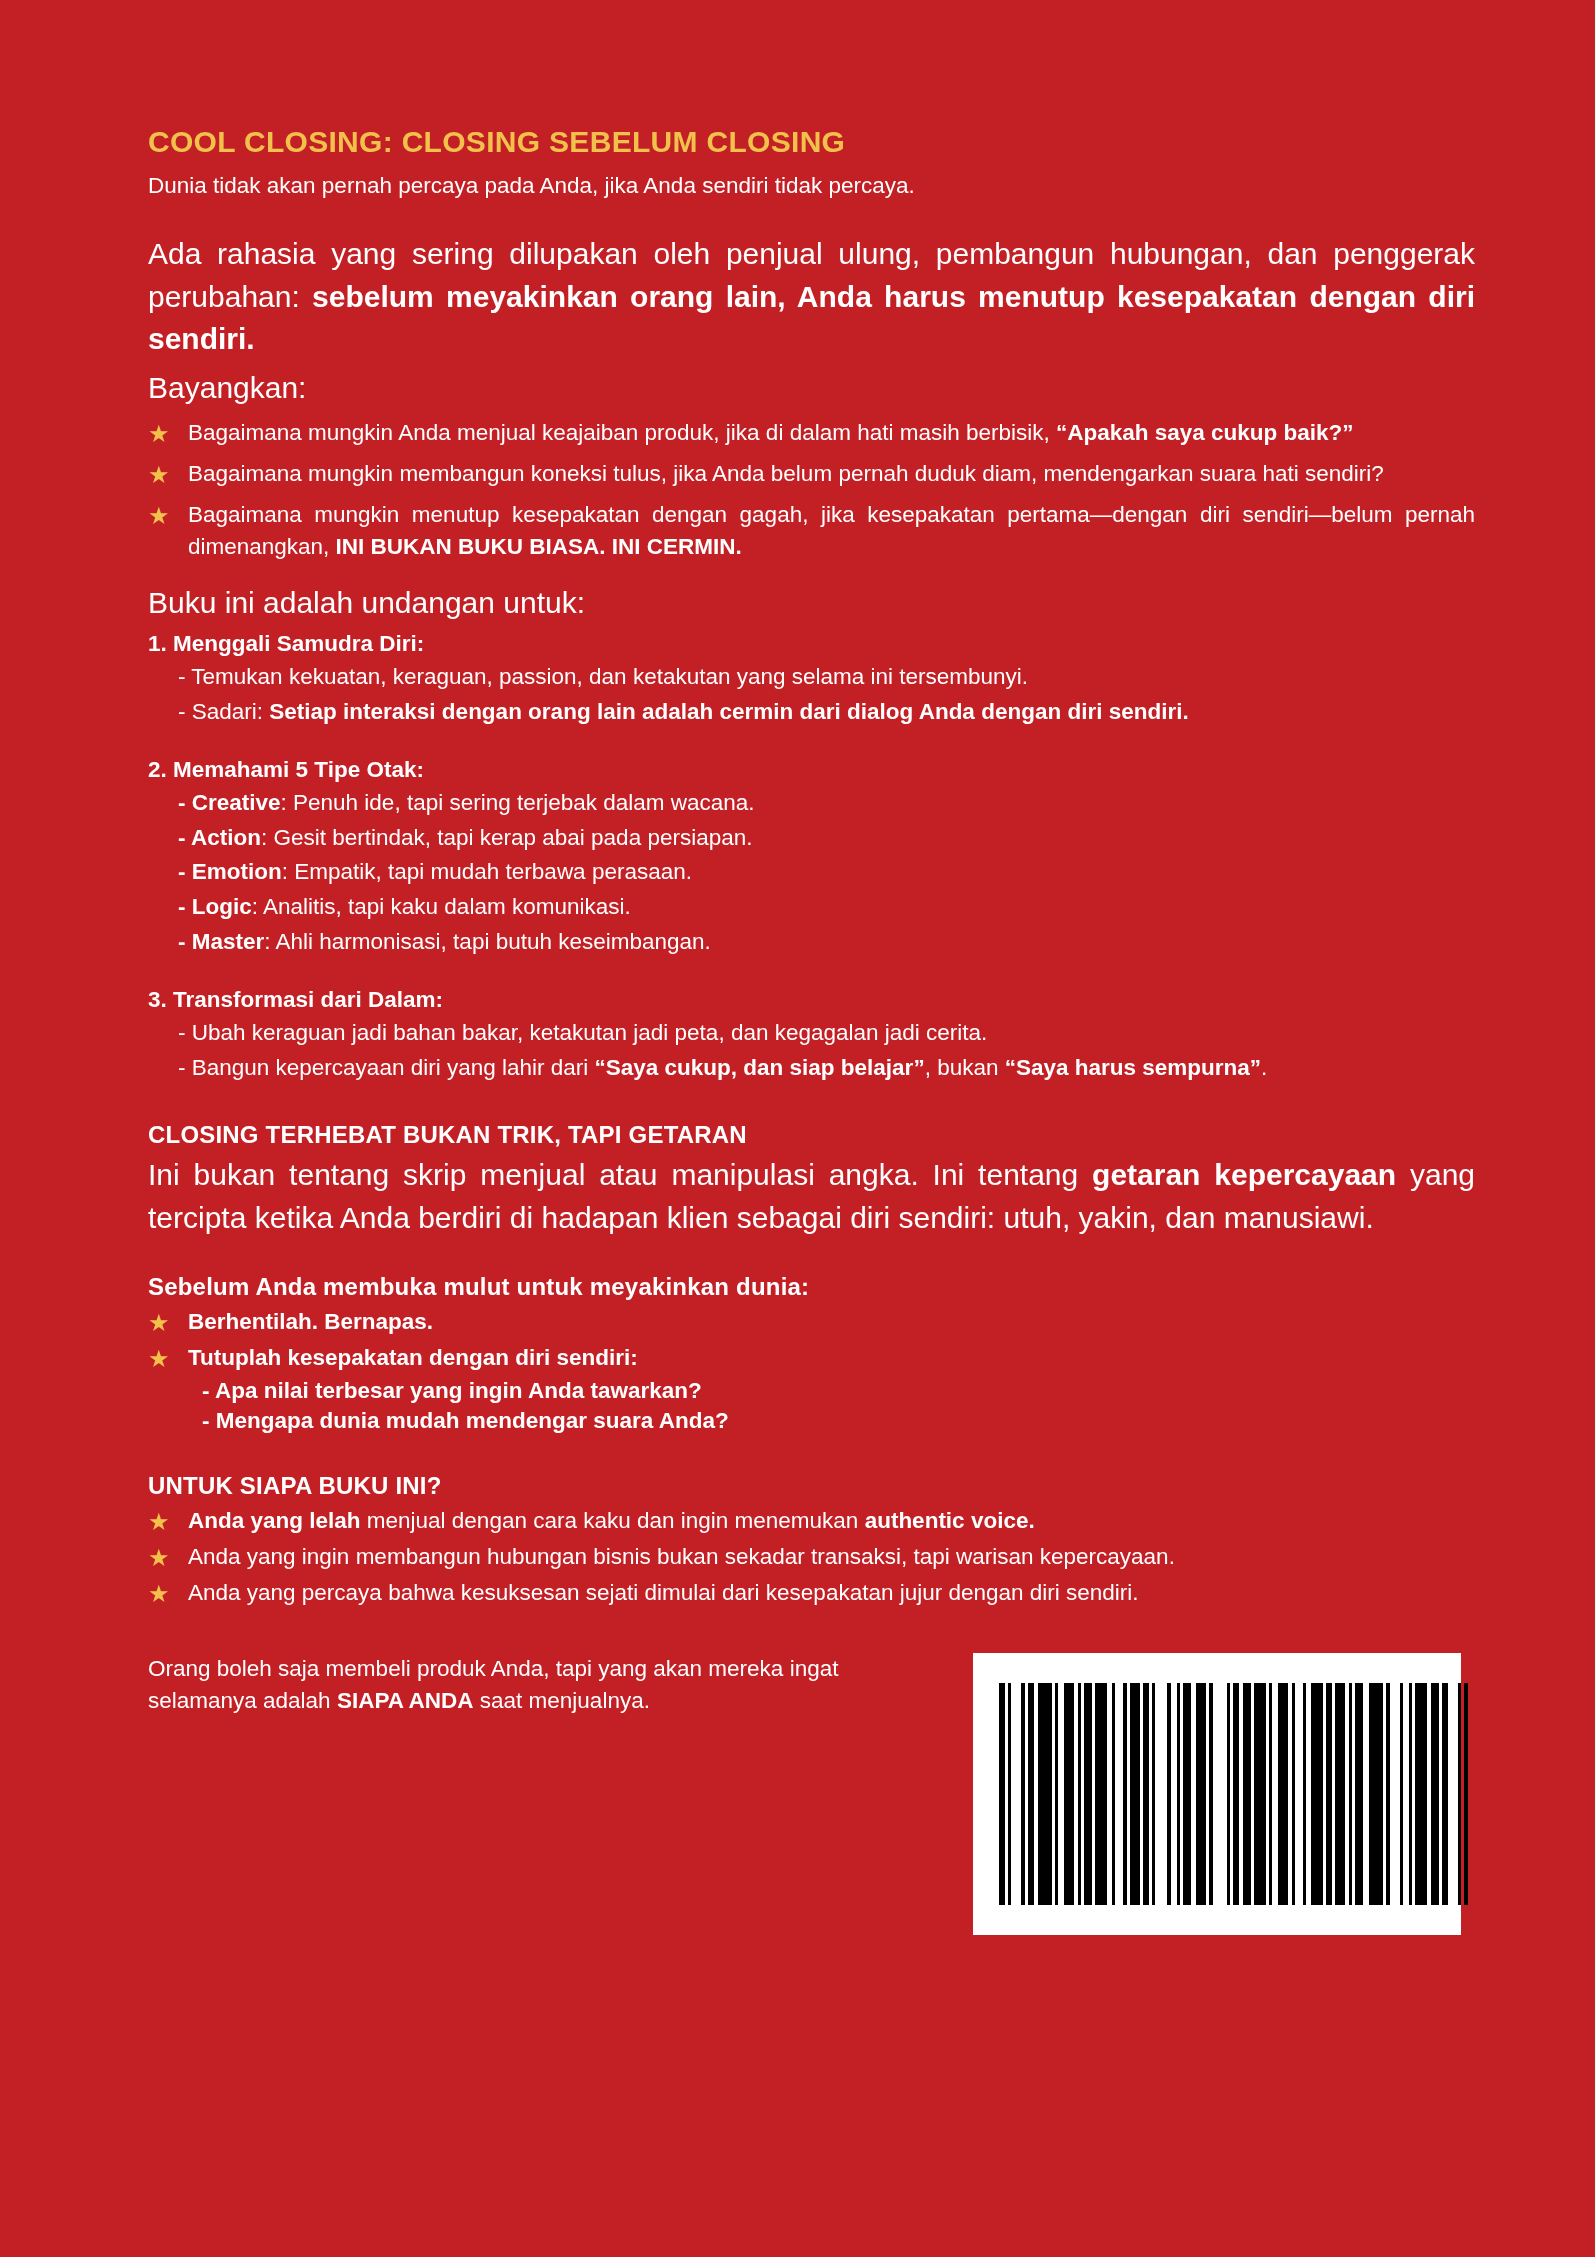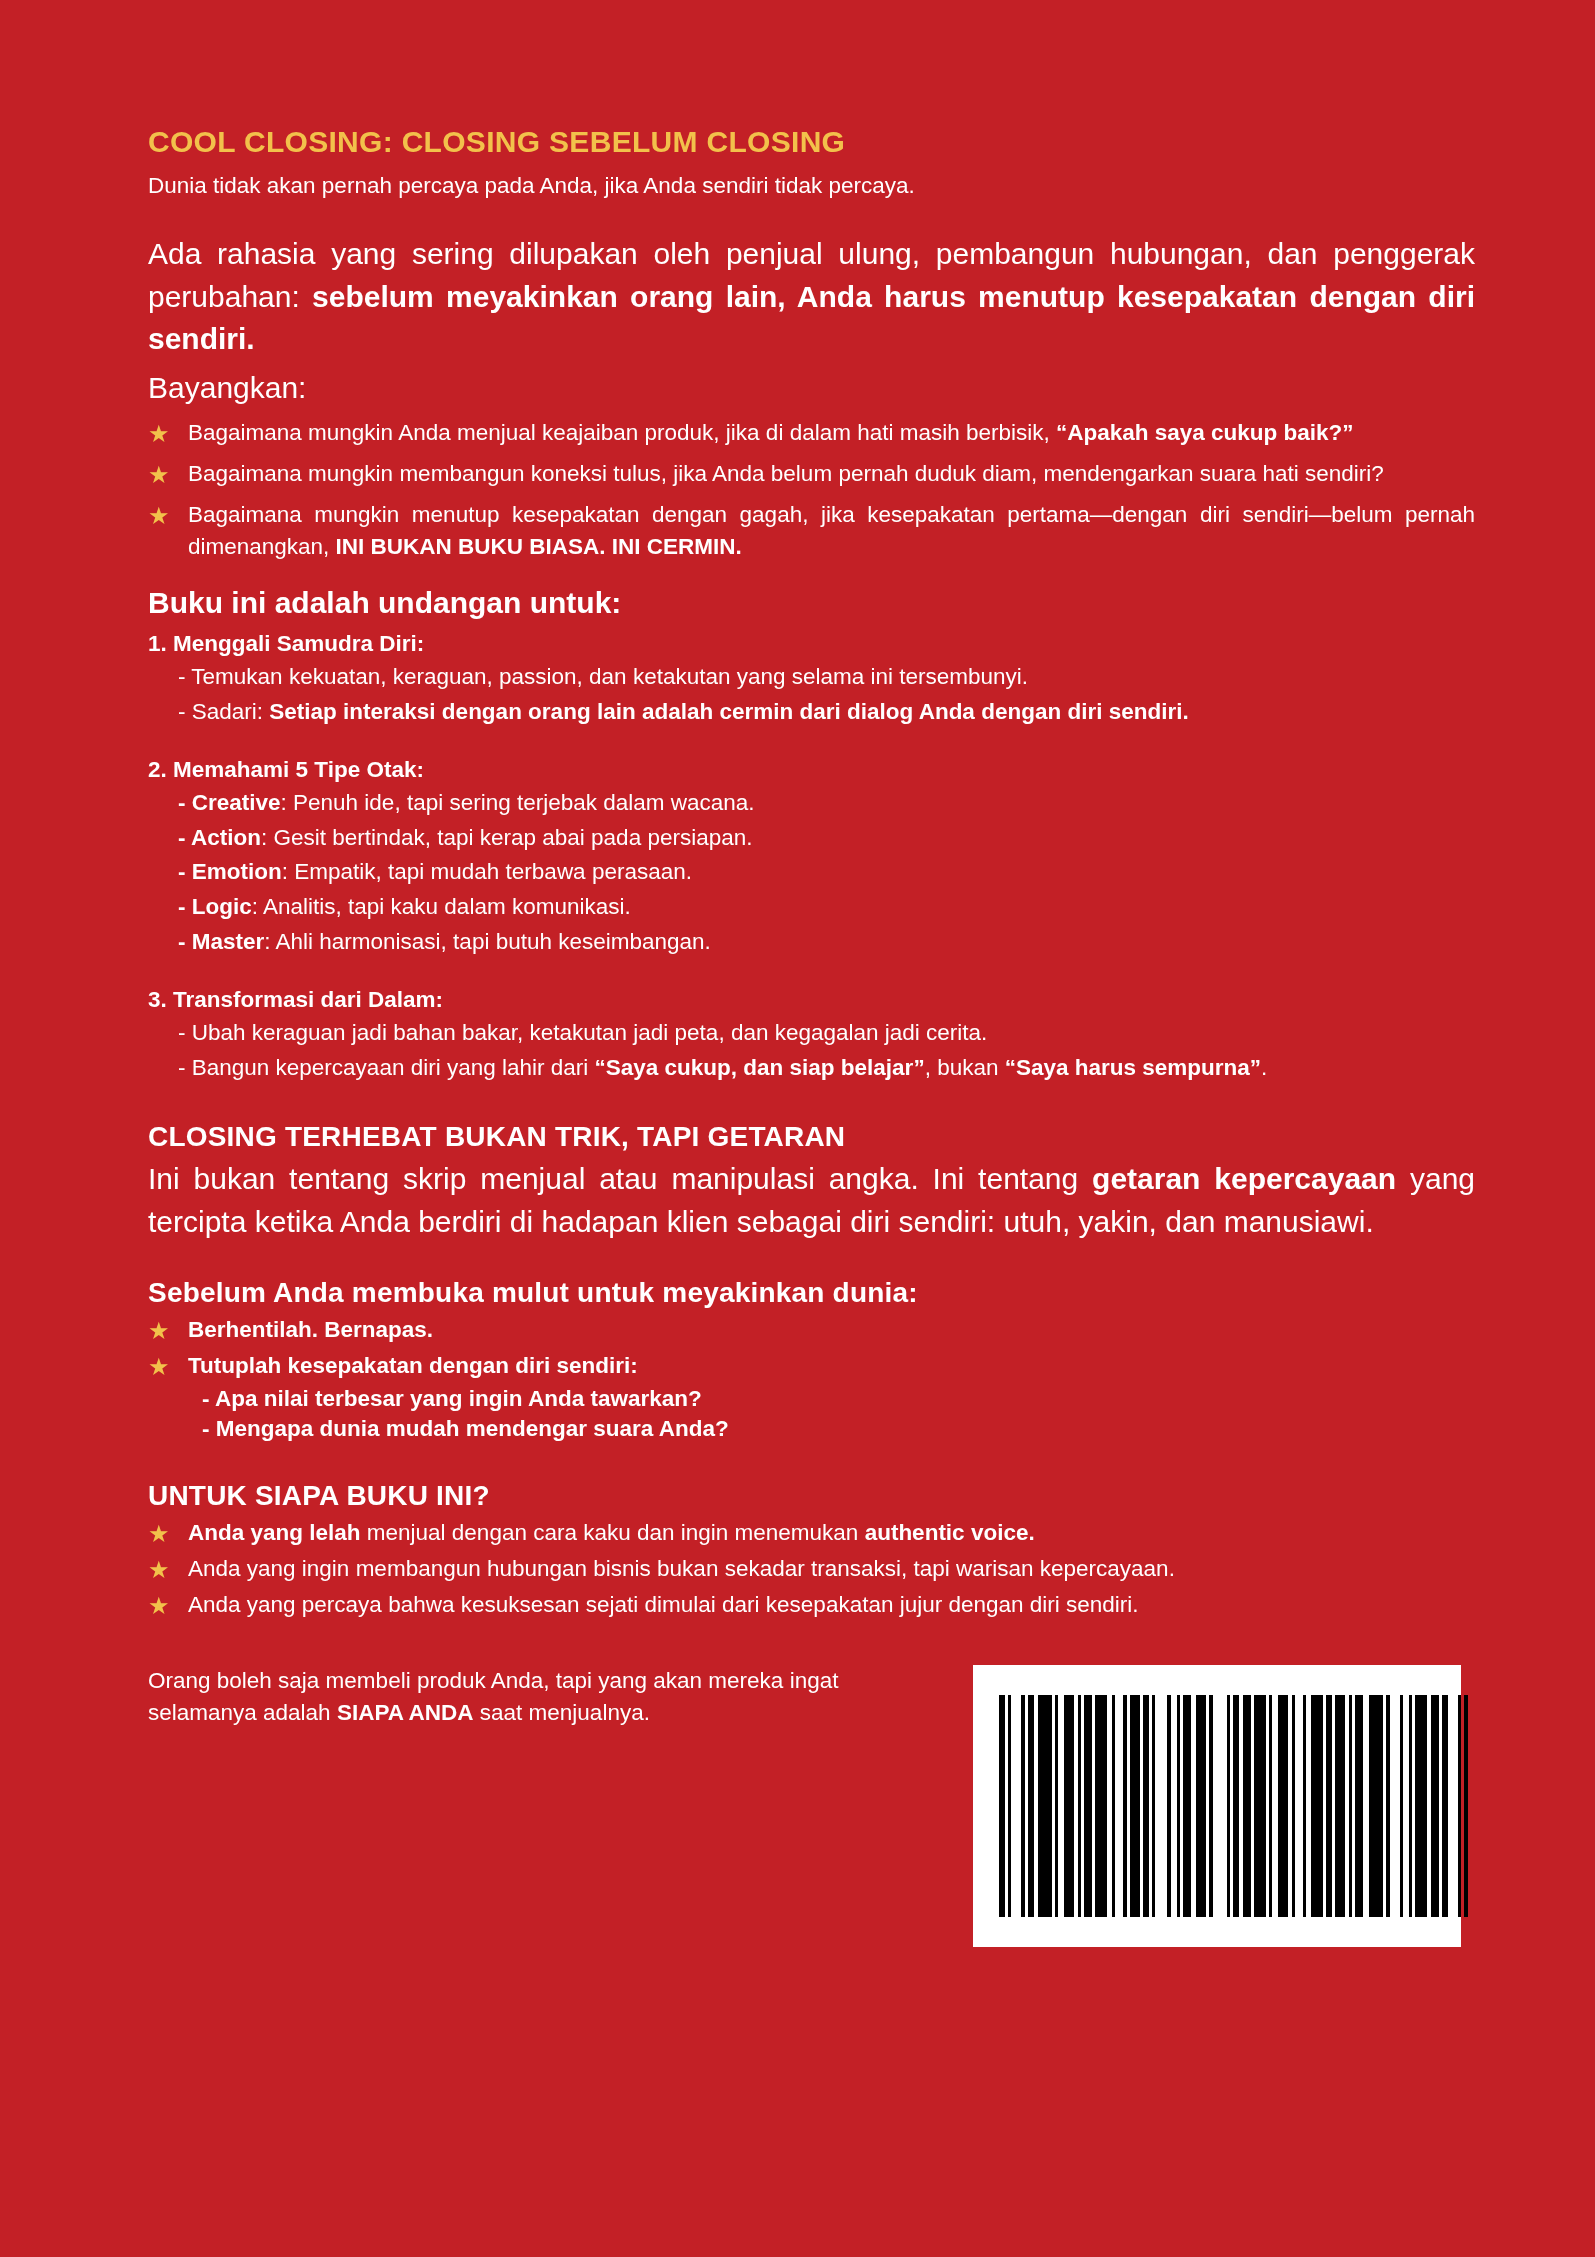--- a/index.html
+++ b/index.html
@@ -74,21 +74,21 @@
     margin: 0 0 4px 0;
   }
   .sub {
     font-size: 22.5px;
     margin: 0 0 3px 0;
     padding-left: 30px;
     line-height: 1.42;
   }
   .sectheading {
     font-weight: bold;
-    font-size: 28px;
+    font-size: 24px;
     margin: 0 0 5px 0;
     letter-spacing: 0.2px;
   }
   ul.starlist.tight li { margin-bottom: 4px; }
   .subsub {
     padding-left: 54px;
     font-weight: bold;
     font-size: 22.5px;
     margin: 0 0 4px 0;
   }
@@ -161,21 +161,21 @@
       <span>Bagaimana mungkin membangun koneksi tulus, jika Anda belum pernah duduk diam, mendengarkan suara hati sendiri?</span>
     </li>
     <li>
       <span class="star">★</span>
       <span>Bagaimana mungkin menutup kesepakatan dengan gagah, jika kesepakatan pertama—dengan diri sendiri—belum pernah dimenangkan, </span><span class="bold">INI BUKAN BUKU BIASA. INI CERMIN.</span>
     </li>
   </ul>
 
   <div class="gap-sm"></div>
 
-  <div class="txt" style="margin-bottom:6px;font-weight:bold;">Buku ini adalah undangan untuk:</div>
+  <div class="txt" style="margin-bottom:6px;">Buku ini adalah undangan untuk:</div>
 
   <div class="sectnum">1. Menggali Samudra Diri:</div>
   <div class="sub">- Temukan kekuatan, keraguan, passion, dan ketakutan yang selama ini tersembunyi.</div>
   <div class="sub">
     <span>- Sadari: </span><span class="bold">Setiap interaksi dengan orang lain adalah cermin dari dialog Anda dengan diri sendiri.</span>
   </div>
 
   <div class="gap-md"></div>
 
   <div class="sectnum">2. Memahami 5 Tipe Otak:</div>

